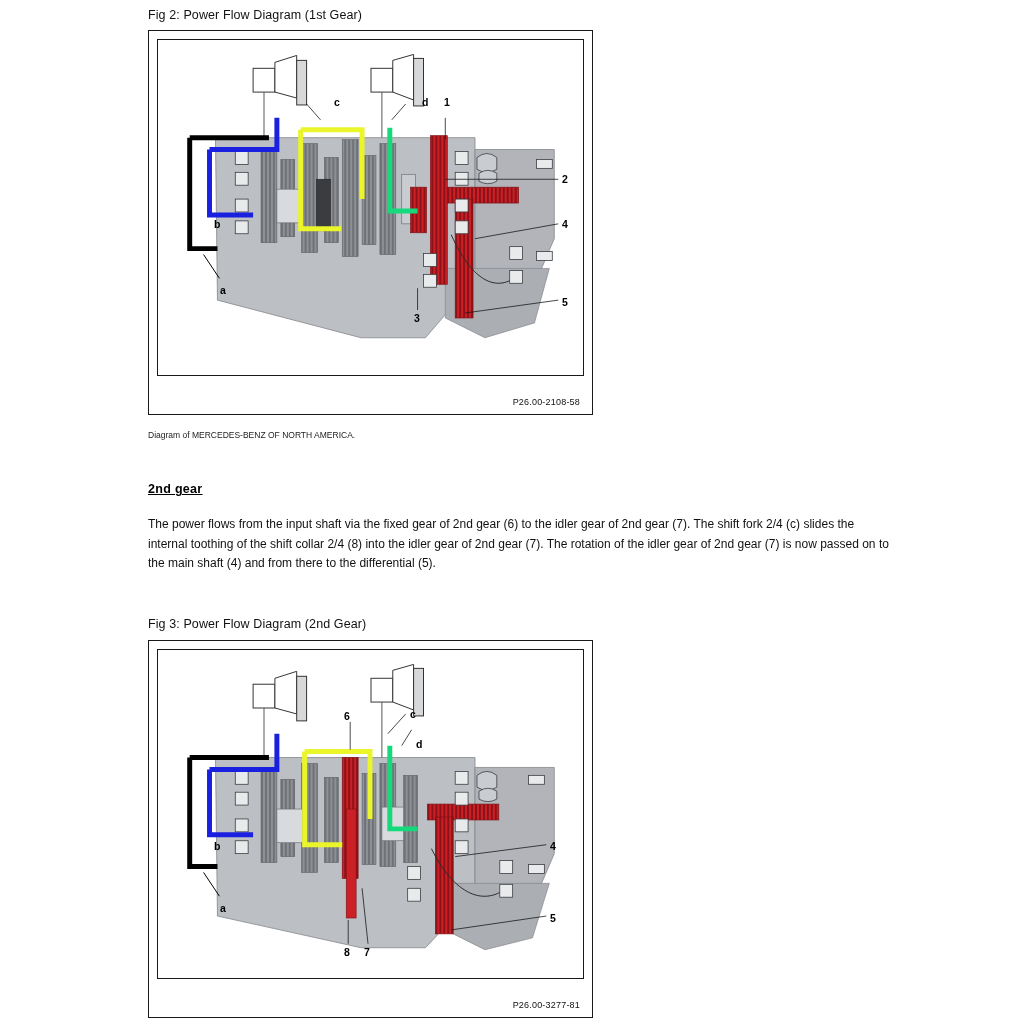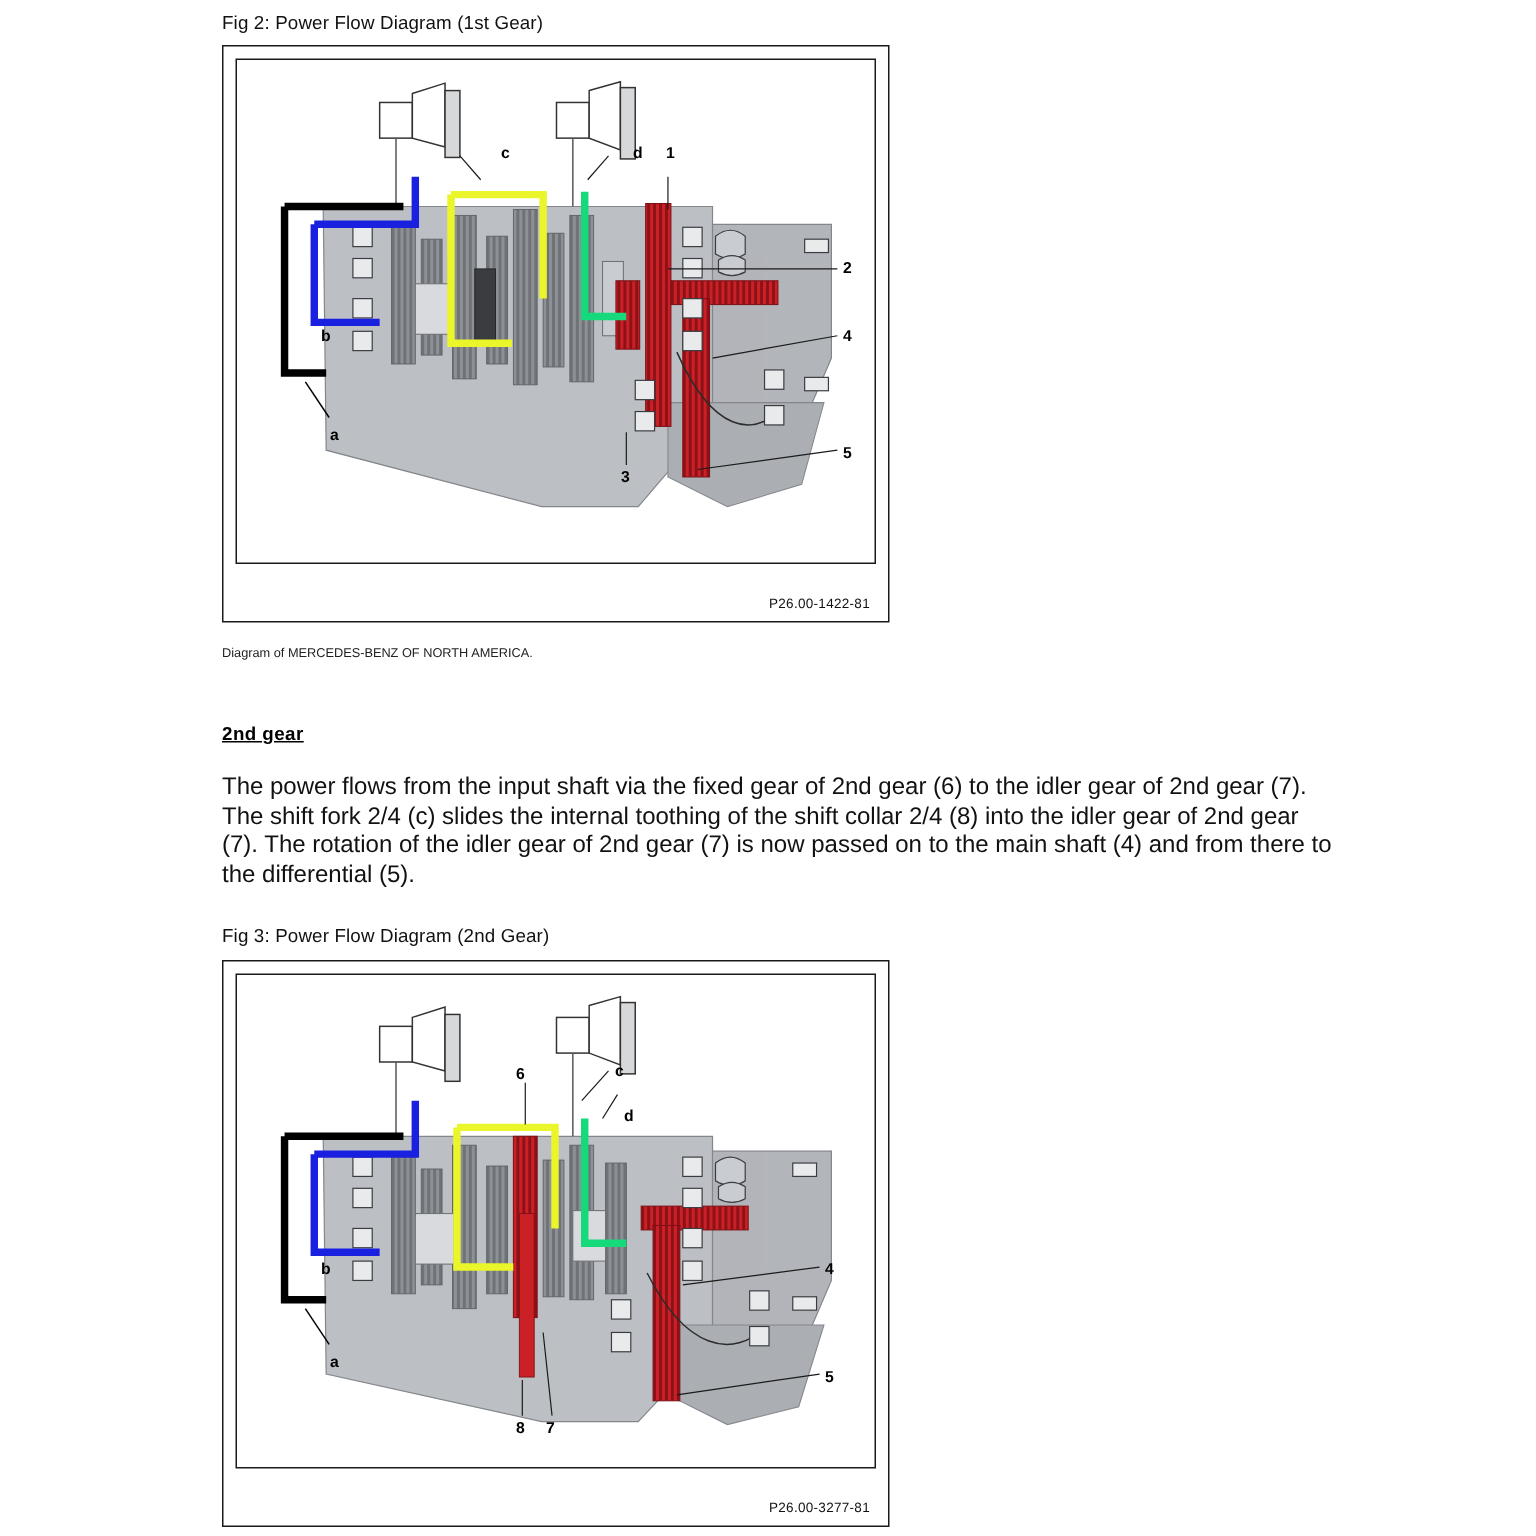--- a/index.html
+++ b/index.html
@@ -38,21 +38,21 @@
   }
   .section-head {
     position: absolute;
     font-size: 12.5px;
     font-weight: bold;
     color: #000;
     letter-spacing: 0.3px;
   }
   .body-text {
     position: absolute;
-    font-size: 16px;
+    font-size: 12px;
     line-height: 19.5px;
     color: #111;
   }
 
   
   .fig-box {
     position: absolute;
     border: 1px solid #1a1a1a;
     background: #ffffff;
     box-sizing: border-box;
@@ -196,21 +196,21 @@
       <div class="lbl" style="left:264px; top:56px;">d</div>
       <div class="lbl" style="left:286px; top:56px;">1</div>
       <div class="lbl" style="left:404px; top:133px;">2</div>
       <div class="lbl" style="left:56px; top:178px;">b</div>
       <div class="lbl" style="left:404px; top:178px;">4</div>
       <div class="lbl" style="left:62px; top:244px;">a</div>
       <div class="lbl" style="left:256px; top:272px;">3</div>
       <div class="lbl" style="left:404px; top:256px;">5</div>
     </div>
 
-    <div class="fig-code" style="bottom:7px;">P26.00-1422-81</div>
+    <div class="fig-code" style="bottom:7px;">P26.00-2108-58</div>
   </div>
 
   <div class="courtesy" style="left:148px; top:430px;">Diagram of MERCEDES-BENZ OF NORTH AMERICA.</div>
 
   <div class="section-head" style="left:148px; top:482px;text-decoration:underline;">2nd gear</div>
 
   <div class="body-text" style="left:148px; top:515px; width:742px;">The power flows from the input shaft via the fixed gear of 2nd gear (6) to the idler gear of 2nd gear (7). The shift fork 2/4 (c) slides the internal toothing of the shift collar 2/4 (8) into the idler gear of 2nd gear (7). The rotation of the idler gear of 2nd gear (7) is now passed on to the main shaft (4) and from there to the differential (5).</div>
 
   <div class="fig-caption" style="left:148px; top:617px;text-align:right;">Fig 3: Power Flow Diagram (2nd Gear)</div>
 

